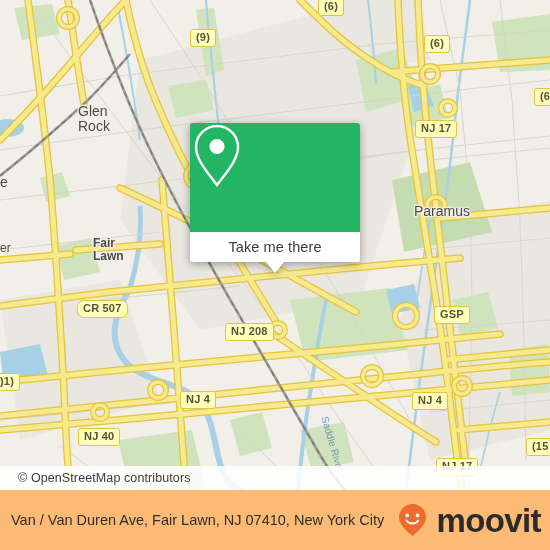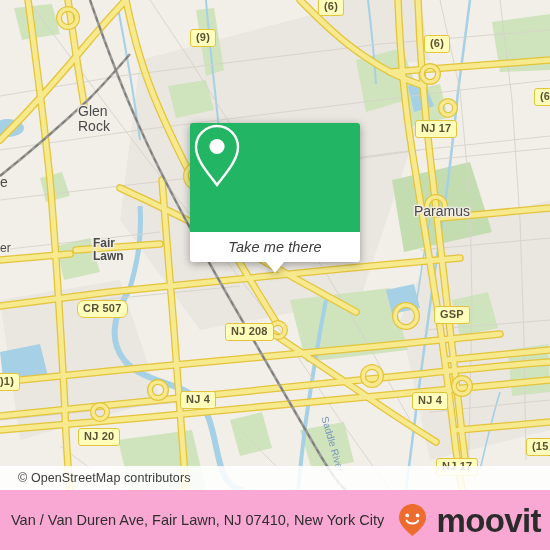--- a/index.html
+++ b/index.html
@@ -67,21 +67,20 @@
     background:#22b563;
     border-radius:3px 3px 0 0;
     display:flex; align-items:center; justify-content:center;
   }
   #popup-foot {
     height:30px;
     background:#ffffff;
     border-radius:0 0 3px 3px;
     display:flex; align-items:center; justify-content:center;
     position:relative;
-    font-style:italic;
   }
   #popup-foot .lbl {
     font-size:14.5px;
     color:#3b3b3b;
     letter-spacing:0.1px;
   }
   #popup-tail {
     position:absolute;
     left:50%; top:100%;
     margin-left:-9px;
@@ -103,21 +102,21 @@
     font-size:12.5px;
     color:#3c3c3c;
     padding-left:10px;
     letter-spacing:0.1px;
   }
 
   
   #footer {
     position:absolute;
     left:0; top:490px; width:550px; height:60px;
-    background:#f9a8d4;
+    background:#fdba74;
     display:flex; align-items:center;
   }
   #footer-title {
     font-size:14.5px;
     color:#2e2e2e;
     line-height:1.38;
     padding-left:11px;
     width:420px;
   }
   #brand {
@@ -326,21 +325,21 @@
     <div class="shield" style="left:318px; top:-2px;">(6)</div>
     <div class="shield" style="left:424px; top:35px;">(6)</div>
     <div class="shield" style="left:534px; top:88px;">(6</div>
     <div class="shield" style="left:415px; top:120px;">NJ 17</div>
     <div class="shield" style="left:77px;  top:300px;border-radius:7px;">CR 507</div>
     <div class="shield" style="left:225px; top:323px;">NJ 208</div>
     <div class="shield" style="left:434px; top:306px;">GSP</div>
     <div class="shield" style="left:-6px;  top:373px;">)1)</div>
     <div class="shield" style="left:180px; top:391px;">NJ 4</div>
     <div class="shield" style="left:412px; top:392px;">NJ 4</div>
-    <div class="shield" style="left:78px;  top:428px;">NJ 20</div>
+    <div class="shield" style="left:78px;  top:428px;">NJ 40</div>
     <div class="shield" style="left:436px; top:458px;">NJ 17</div>
     <div class="shield" style="left:526px; top:438px;">(15</div>
 
     <div id="popup">
       <div id="popup-head">
         <svg width="54" height="66" viewBox="0 0 54 66">
           <path d="M27 3 C15.4 3 6 12.4 6 24 C6 37 18 50 27 62 C36 50 48 37 48 24 C48 12.4 38.6 3 27 3 Z" fill="none" stroke="#ffffff" stroke-width="2.4"></path>
           <circle cx="27" cy="23.5" r="7.6" fill="#ffffff"></circle>
         </svg>
       </div>

